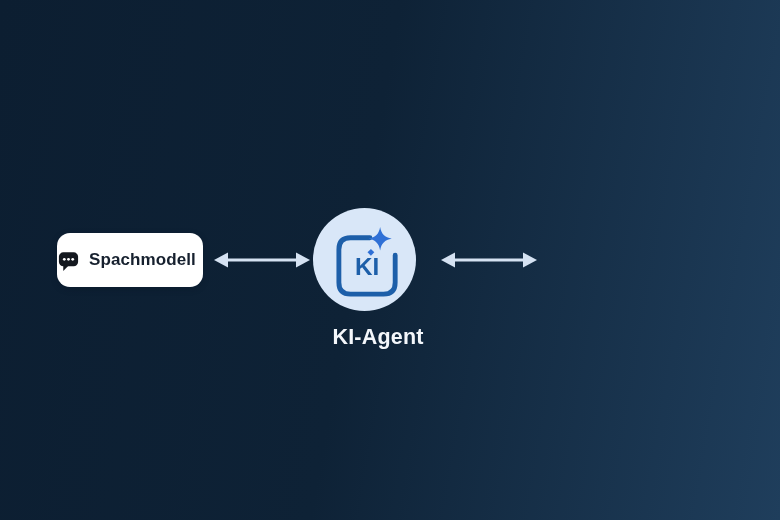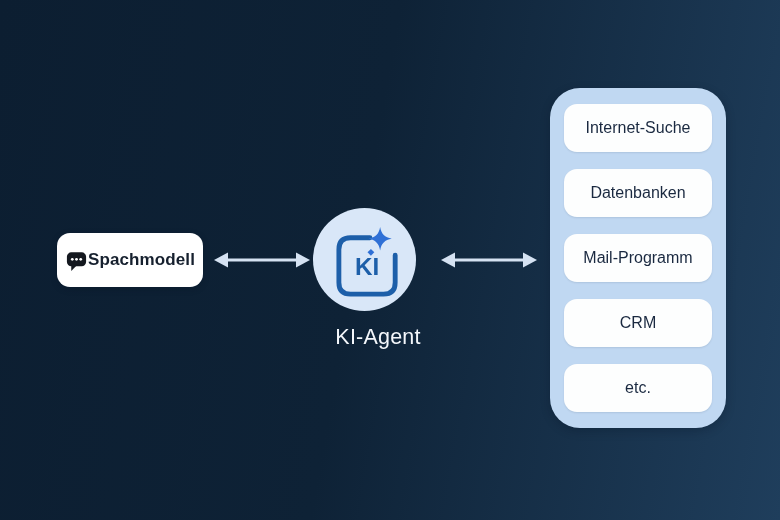--- a/index.html
+++ b/index.html
@@ -17,21 +17,21 @@
 
   
   .left-node {
     position: absolute;
     left: 57px; top: 233px;
     width: 146px; height: 54px;
     background: #ffffff;
     border-radius: 13px;
     display: flex;
     align-items: center;
-    justify-content: center;
+    gap: 9px;
     box-shadow: 0 2px 6px rgba(5,15,30,0.25);
   }
   .left-node .label {
     font-size: 17px;
     font-weight: 600;
     color: #16202e;
     letter-spacing: 0.1px;
   }
 
   
@@ -54,21 +54,21 @@
     align-items: center;
     justify-content: center;
   }
   .agent-circle svg { transform: translate(3px, 3px); }
   .agent-label {
     position: absolute;
     left: 300px; top: 325px;
     width: 156px;
     text-align: center;
     font-size: 21.5px;
-    font-weight: 400;
+    font-weight: 700;
     color: #f4f7fb;
     letter-spacing: 0.2px;
   }
 
   
   .tools-panel {
     position: absolute;
     left: 550px; top: 88px;
     width: 176px; height: 340px;
     background: #c0d8f2;
@@ -133,21 +133,14 @@
     </span>
   </div>
   <div class="agent-label">KI-Agent</div>
 
   <svg class="arrow arrow-right" viewBox="0 0 96 28" aria-hidden="true">
     <line x1="12" y1="14" x2="84" y2="14" stroke="#d5e2f2" stroke-width="3.2"></line>
     <polygon points="0,14 14,6.5 14,21.5" fill="#d5e2f2"></polygon>
     <polygon points="96,14 82,6.5 82,21.5" fill="#d5e2f2"></polygon>
   </svg>
 
-  <div class="tools-panel">
-    <div class="tool-item">Internet-Suche</div>
-    <div class="tool-item">Datenbanken</div>
-    <div class="tool-item">Mail-Programm</div>
-    <div class="tool-item">CRM</div>
-    <div class="tool-item">etc.</div>
-  </div>
 
 </div>
 
 </body></html>

